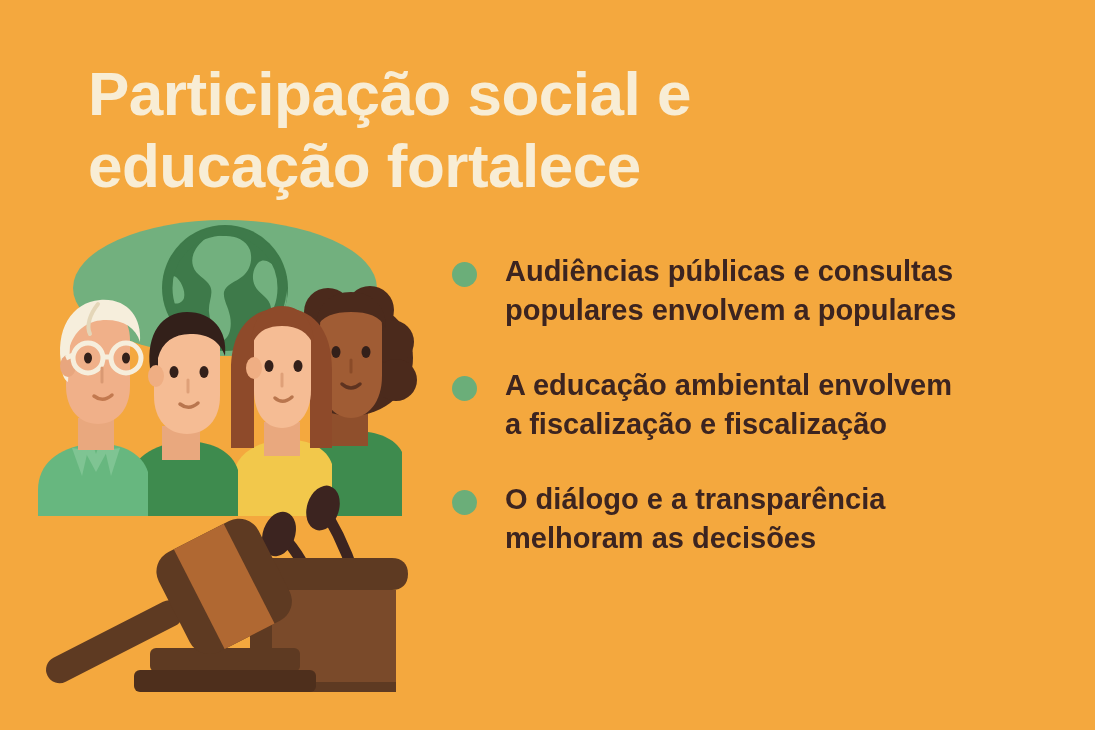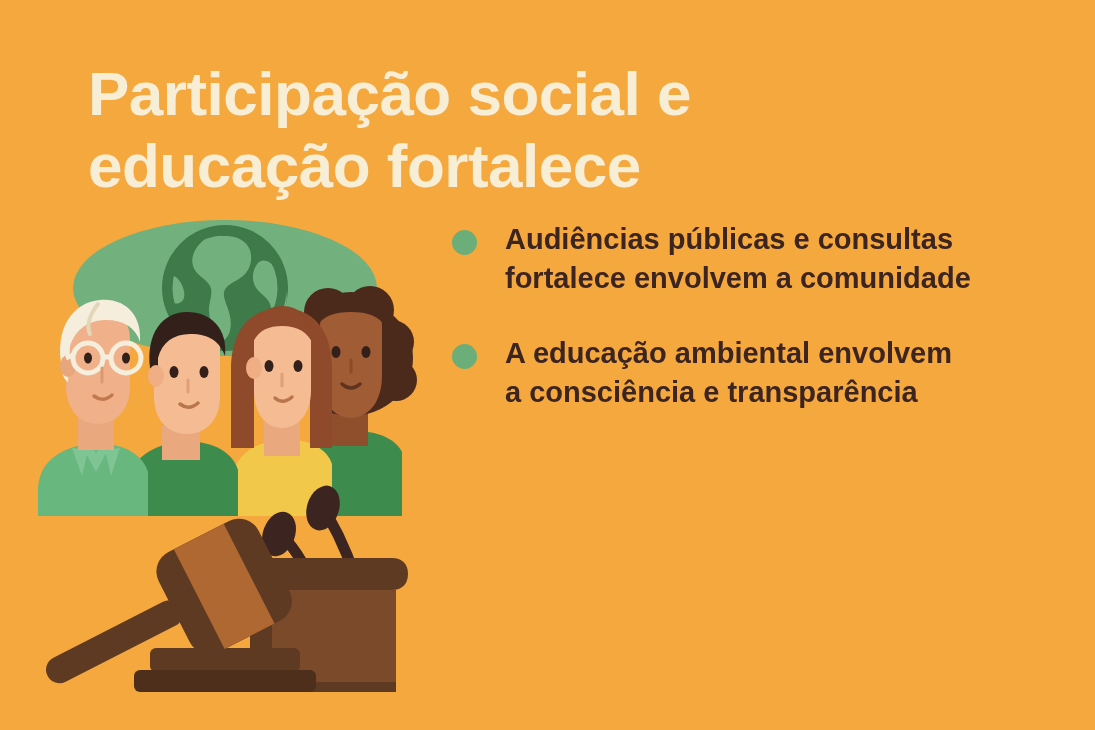--- a/index.html
+++ b/index.html
@@ -36,21 +36,21 @@
     line-height: 72px;
     letter-spacing: -0.5px;
     color: #F8EDD5;
     white-space: nowrap;
   }
 
   
   .bullets {
     position: absolute;
     left: 452px;
-    top: 220px;
+    top: 252px;
     width: 600px;
   }
   .bullet-row {
     position: relative;
     display: flex;
     align-items: flex-start;
     margin-bottom: 36px;
   }
   .bullet-dot {
     flex: 0 0 auto;
@@ -89,32 +89,39 @@
     <div class="title-line">Participação social e</div>
     <div class="title-line">educação fortalece</div>
   </div>
 
   <div class="bullets">
 
     <div class="bullet-row">
       <div class="bullet-dot"></div>
       <div class="bullet-text">
         <div>Audiências públicas e consultas</div>
-        <div>fortalece envolvem a comunidade</div>
+        <div>populares envolvem a populares</div>
       </div>
     </div>
 
     <div class="bullet-row">
       <div class="bullet-dot"></div>
       <div class="bullet-text">
         <div>A educação ambiental envolvem</div>
-        <div>a consciência e transparência</div>
+        <div>a fiscalização e fiscalização</div>
       </div>
     </div>
 
+    <div class="bullet-row">
+      <div class="bullet-dot"></div>
+      <div class="bullet-text">
+        <div>O diálogo e a transparência</div>
+        <div>melhoram as decisões</div>
+      </div>
+    </div>
 
   </div>
 
   <div class="illustration">
     <svg width="430" height="500" viewBox="0 0 430 500" xmlns="http://www.w3.org/2000/svg">
 
       <defs>
         <clipPath id="peopleClip">
           <rect x="0" y="60" width="430" height="256"></rect>
         </clipPath>

